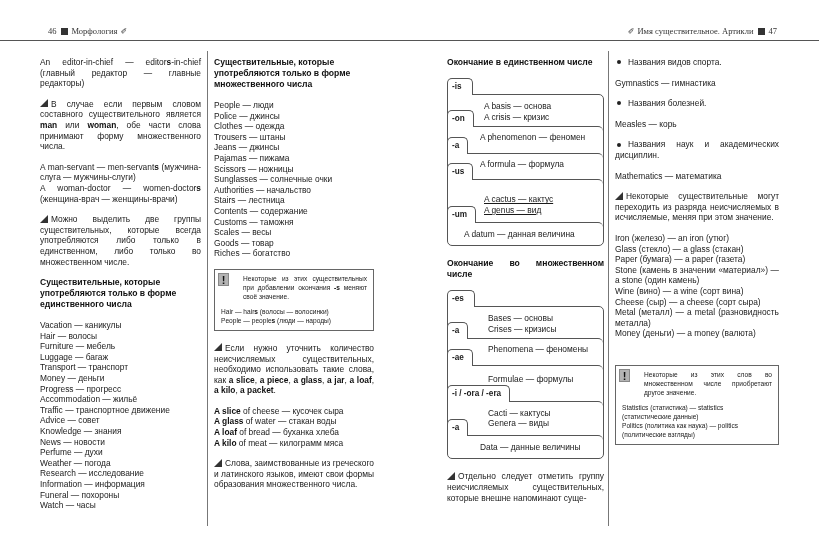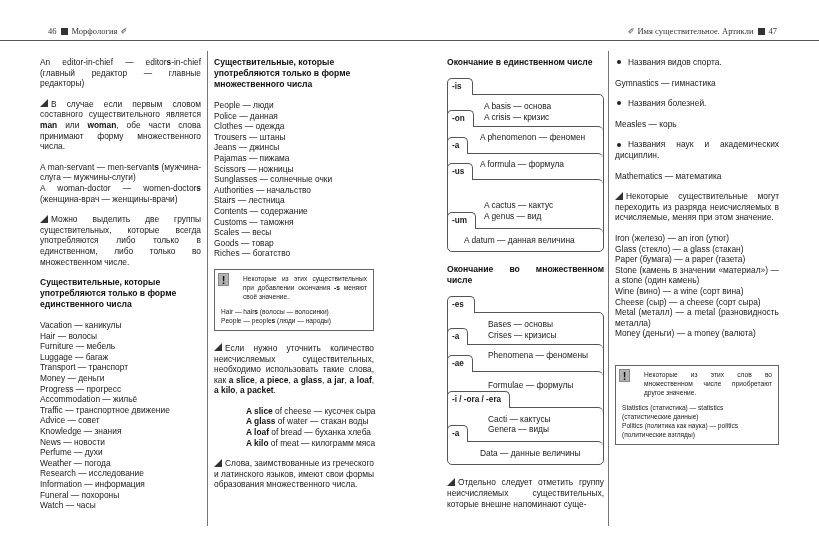--- a/index.html
+++ b/index.html
@@ -21,21 +21,21 @@
   .vrule { position: absolute; width: 1px; background: #777; }
   .vr-1 { left: 207px; top: 51px; height: 475px; }
   .vr-2 { left: 608px; top: 51px; height: 475px; }
 
   p { text-align: justify; margin-bottom: 10px; }
   .tri { display: inline-block; width: 0; height: 0; border-left: 8px solid transparent; border-bottom: 8px solid #333; margin-right: 3px; vertical-align: -0.5px; }
   b, .b { font-weight: bold; color: #111; }
   .h { font-weight: bold; font-size: 8.6px; line-height: 11px; margin-bottom: 10px; color: #111; }
   .list { margin-bottom: 10px; }
   .list div { white-space: nowrap; }
-  .ex div { white-space: nowrap; margin-left: 32px; }
+  .ex div { white-space: nowrap; }
 
   .notice { border: 1px solid #666; padding: 4px 6px 5px 6px; position: relative; margin-bottom: 12px; }
   .notice .bang { position: absolute; left: 3px; top: 3px; width: 11px; height: 13px; background: #b3b3b3; border: 1px solid #888; font-weight: bold; font-size: 11px; line-height: 12px; text-align: center; color: #111; }
   .notice .ntext { padding-left: 22px; font-size: 6.6px; line-height: 9px; text-align: justify; margin-bottom: 6px; }
   .notice .nrow { font-size: 6.6px; line-height: 9px; }
 
   
   .etable { position: relative; margin-bottom: 12px; }
   .tab { display: inline-block; border: 1px solid #555; border-bottom: none; border-radius: 5px 5px 0 0; padding: 3px 10px 0 4px; font-weight: bold; font-size: 8.2px; height: 17px; background: #fff; position: relative; z-index: 2; }
   .ebody { border: 1px solid #555; border-radius: 0 5px 5px 5px; margin-top: -1px; position: relative; }
@@ -94,21 +94,21 @@
     <div>Information — информация</div>
     <div>Funeral — похороны</div>
     <div>Watch — часы</div>
   </div>
 </div>
 
 <div class="col col-2">
   <div class="h">Существительные, которые употребляются только в форме множественного числа</div>
   <div class="list">
     <div>People — люди</div>
-    <div>Police — данная</div>
+    <div>Police — джинсы</div>
     <div>Clothes — одежда</div>
     <div>Trousers — штаны</div>
     <div>Jeans — джинсы</div>
     <div>Pajamas — пижама</div>
     <div>Scissors — ножницы</div>
     <div>Sunglasses — солнечные очки</div>
     <div>Authorities — начальство</div>
     <div>Stairs — лестница</div>
     <div>Contents — содержание</div>
     <div>Customs — таможня</div>
@@ -148,21 +148,21 @@
         <div class="inset-tab">-on</div>
       </div>
       <div class="erow" style="padding-left:32px;padding-top:5px;padding-bottom:10px;">
         <div class="word">A phenomenon — феномен</div>
         <div class="inset-tab">-a</div>
       </div>
       <div class="erow" style="padding-left:32px;padding-top:5px;padding-bottom:10px;">
         <div class="word">A formula — формула</div>
         <div class="inset-tab">-us</div>
       </div>
-      <div class="erow" style="padding-top:20px;padding-bottom:6px;">
+      <div class="erow" style="padding-top:14px;padding-bottom:6px;text-decoration:underline;">
         <div class="word">A cactus — кактус</div>
         <div class="word">A genus — вид</div>
         <div class="inset-tab">-um</div>
       </div>
       <div class="erow" style="padding-left:16px;padding-top:6px;padding-bottom:6px;">
         <div class="word">A datum — данная величина</div>
       </div>
     </div>
   </div>
 

